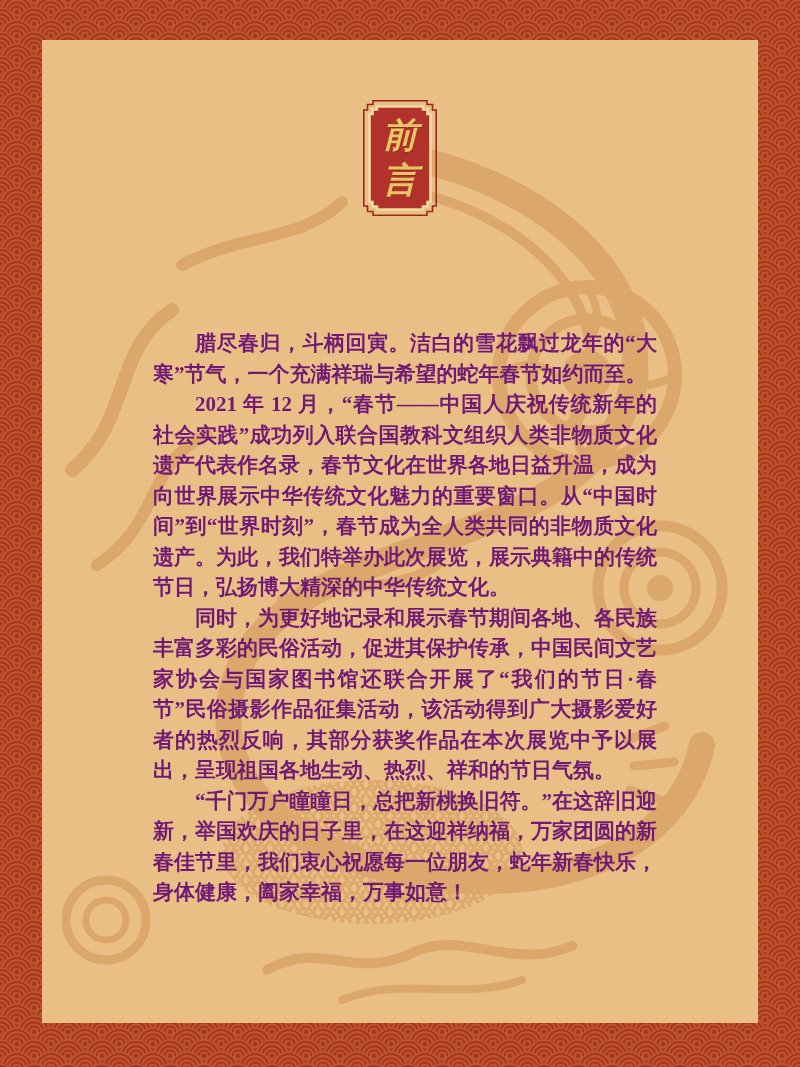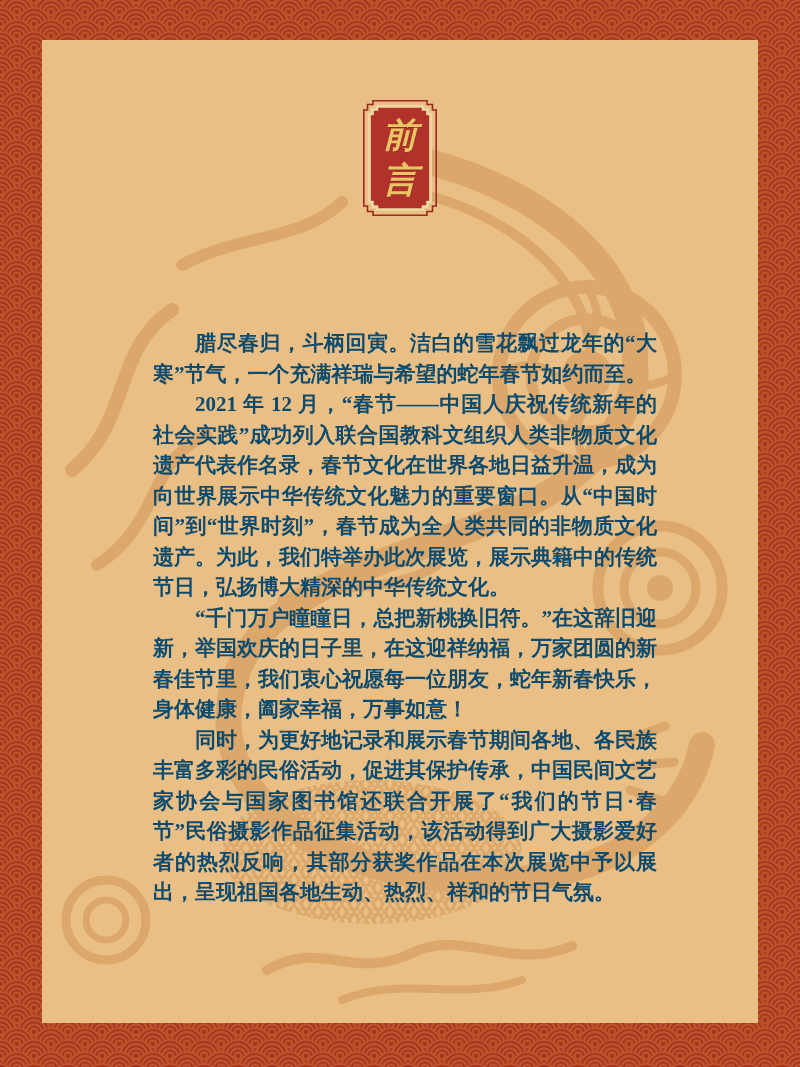--- a/index.html
+++ b/index.html
@@ -25,21 +25,21 @@
     display: flex; flex-direction: column; align-items: center; justify-content: center;
     gap: 10px;
   }
   .plaque-chars span {
     color: #e9c565; font-size: 35px; line-height: 1;
     font-weight: 700; font-style: italic;
     text-shadow: 0.5px 0.5px 0 rgba(0,0,0,0.15);
   }
   .preface-text {
     position: absolute; left: 111px; right: 101px; top: 288px;
-    color: #0c4a6e; font-size: 21px; line-height: 30.5px; font-weight: 700;
+    color: #701a75; font-size: 21px; line-height: 30.5px; font-weight: 700;
     text-align: justify;
   }
   .preface-text p { margin: 0; text-indent: 2em; }
 </style>
 </head>
 <body>
 
 <div class="page">
 
   <svg class="border-pattern" width="800" height="1067" aria-hidden="true">
@@ -134,18 +134,18 @@
       </svg>
       <div class="plaque-chars">
         <span>前</span>
         <span>言</span>
       </div>
     </div>
 
     <div class="preface-text">
       <p>腊尽春归，斗柄回寅。洁白的雪花飘过龙年的“大寒”节气，一个充满祥瑞与希望的蛇年春节如约而至。</p>
       <p>2021 年 12 月，“春节——中国人庆祝传统新年的社会实践”成功列入联合国教科文组织人类非物质文化遗产代表作名录，春节文化在世界各地日益升温，成为向世界展示中华传统文化魅力的重要窗口。从“中国时间”到“世界时刻”，春节成为全人类共同的非物质文化遗产。为此，我们特举办此次展览，展示典籍中的传统节日，弘扬博大精深的中华传统文化。</p>
+      <p>同时，为更好地记录和展示春节期间各地、各民族丰富多彩的民俗活动，促进其保护传承，中国民间文艺家协会与国家图书馆还联合开展了“我们的节日·春节”民俗摄影作品征集活动，该活动得到广大摄影爱好者的热烈反响，其部分获奖作品在本次展览中予以展出，呈现祖国各地生动、热烈、祥和的节日气氛。</p>
       <p>“千门万户瞳瞳日，总把新桃换旧符。”在这辞旧迎新，举国欢庆的日子里，在这迎祥纳福，万家团圆的新春佳节里，我们衷心祝愿每一位朋友，蛇年新春快乐，身体健康，阖家幸福，万事如意！</p>
-      <p>同时，为更好地记录和展示春节期间各地、各民族丰富多彩的民俗活动，促进其保护传承，中国民间文艺家协会与国家图书馆还联合开展了“我们的节日·春节”民俗摄影作品征集活动，该活动得到广大摄影爱好者的热烈反响，其部分获奖作品在本次展览中予以展出，呈现祖国各地生动、热烈、祥和的节日气氛。</p>
     </div>
 
   </div>
 </div>
 
 </body></html>

